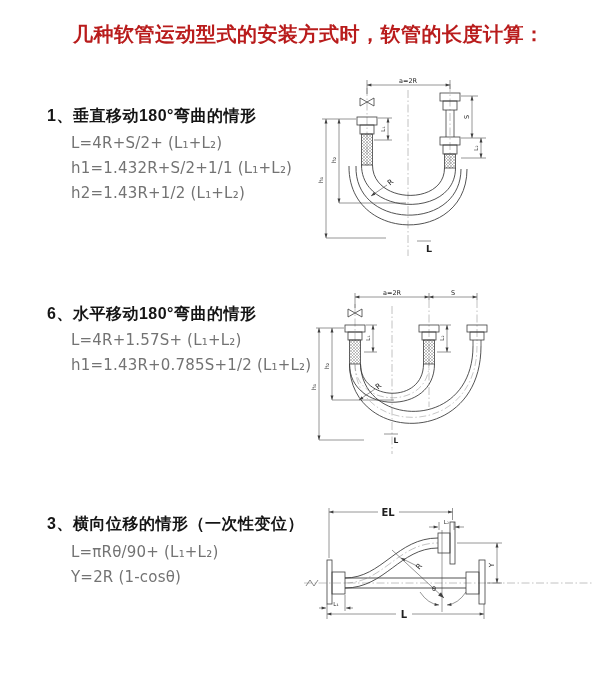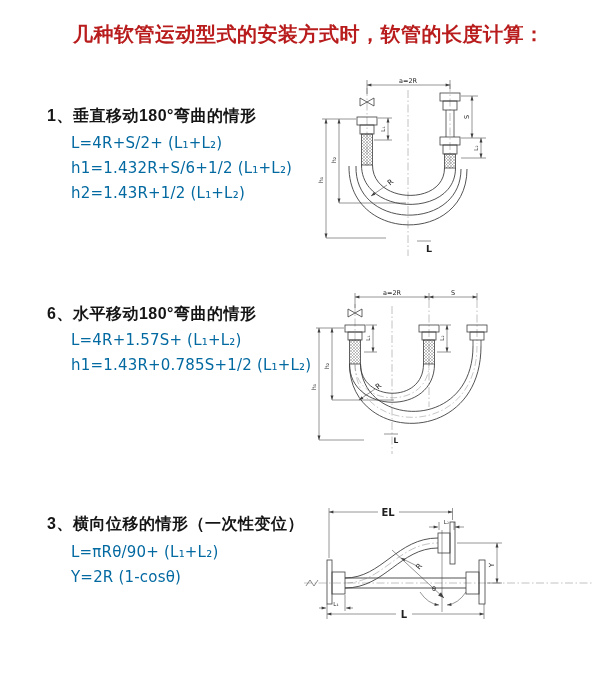--- a/index.html
+++ b/index.html
@@ -12,37 +12,37 @@
     position:absolute;left:34px;top:21px;font-size:20px;font-weight:600;
     letter-spacing:0.5px;color:#b91c1c;margin-left:39px;
   }
   .sec-head{
     position:absolute;left:47px;font-size:16px;font-weight:600;
     letter-spacing:0.5px;color:#151515;
   }
   .formula{
     position:absolute;left:71px;font-size:15px;font-weight:500;
     font-family:"DejaVu Sans","Liberation Sans",sans-serif;
-    letter-spacing:0.2px;color:#0369a1;
+    letter-spacing:0.2px;color:#737373;
   }
   svg.diag{position:absolute;}
   svg.diag text{
     fill:#1f1f1f;font-family:"DejaVu Sans","Liberation Sans",sans-serif;
   }
 </style>
 </head>
 <body>
 
 <div class="page">
 
   <div class="title">几种软管运动型式的安装方式时，软管的长度计算：</div>
 
   <div class="sec-head" style="top:106px">1、垂直移动180°弯曲的情形</div>
   <div class="formula" style="top:134px">L=4R+S/2+ (L₁+L₂)</div>
-  <div class="formula" style="top:159px">h1=1.432R+S/6+1/2 (L₁+L₂)</div>
+  <div class="formula" style="top:159px">h1=1.432R+S/2+1/1 (L₁+L₂)</div>
   <div class="formula" style="top:184px">h2=1.43R+1/2 (L₁+L₂)</div>
 
   <div class="sec-head" style="top:304px">6、水平移动180°弯曲的情形</div>
   <div class="formula" style="top:331px">L=4R+1.57S+ (L₁+L₂)</div>
   <div class="formula" style="top:356px">h1=1.43R+0.785S+1/2 (L₁+L₂)</div>
 
   <div class="sec-head" style="top:514px">3、横向位移的情形（一次性变位）</div>
   <div class="formula" style="top:543px">L=πRθ/90+ (L₁+L₂)</div>
   <div class="formula" style="top:568px">Y=2R (1-cosθ)</div>
 

